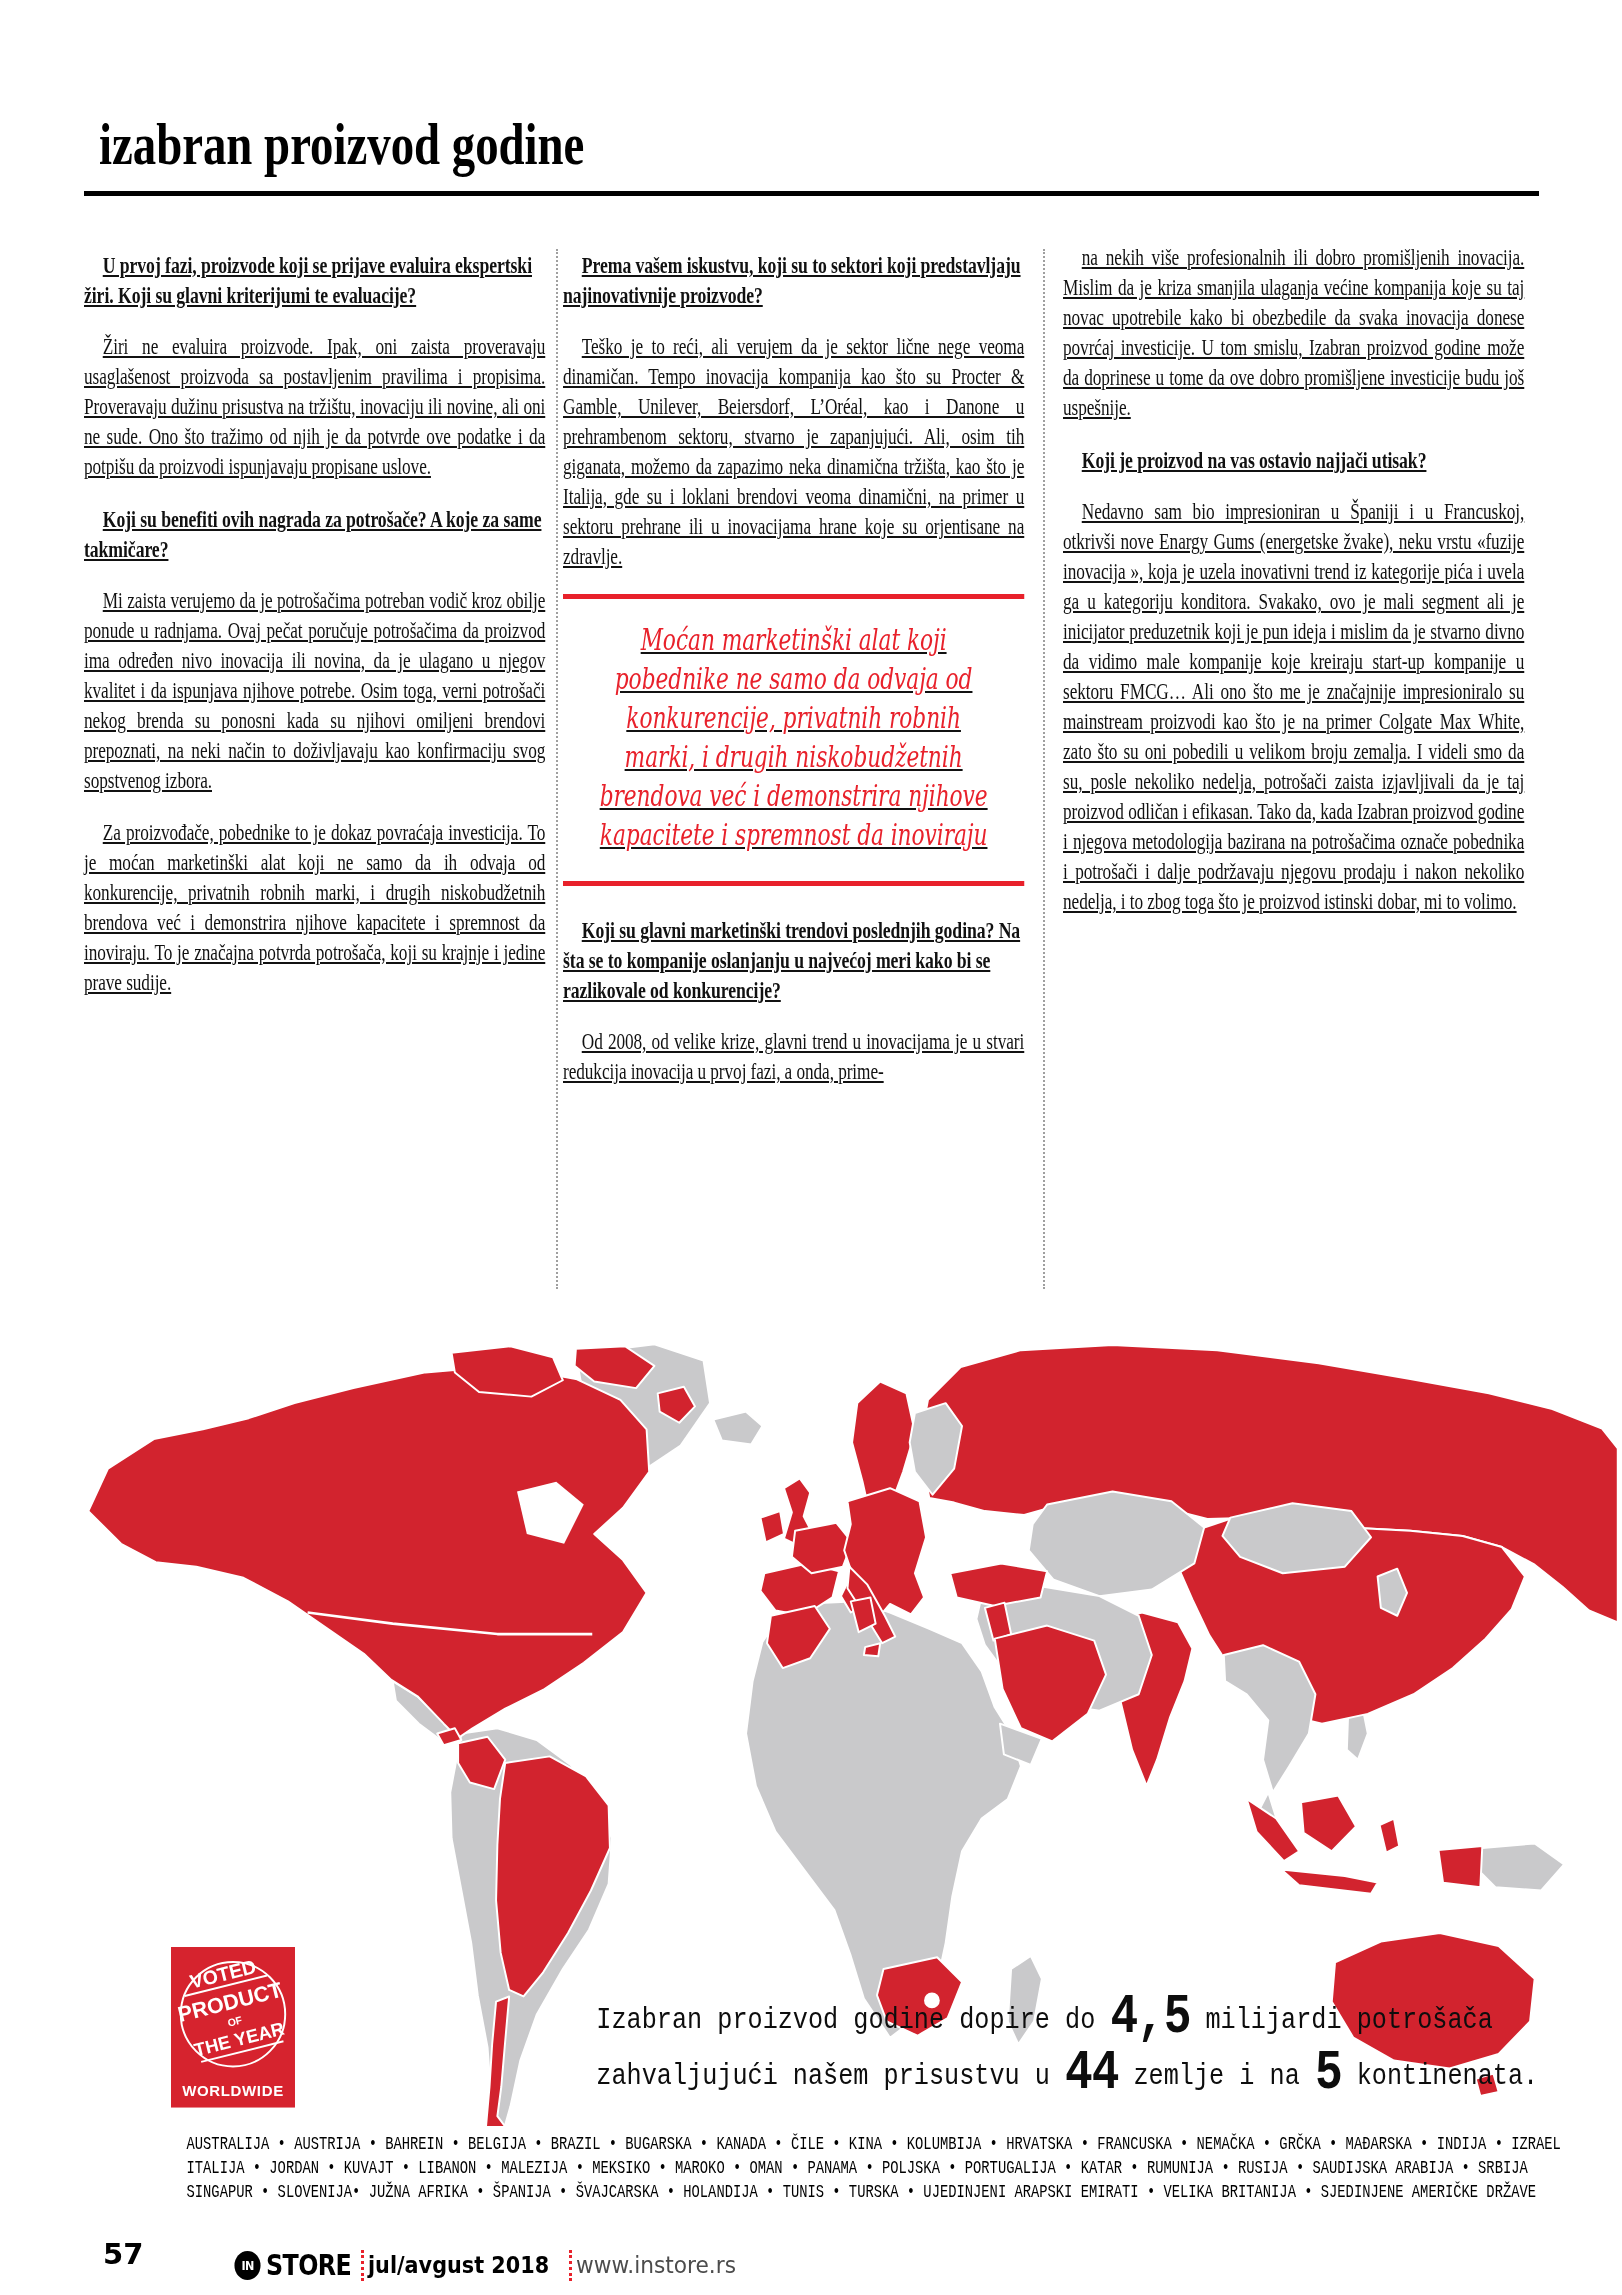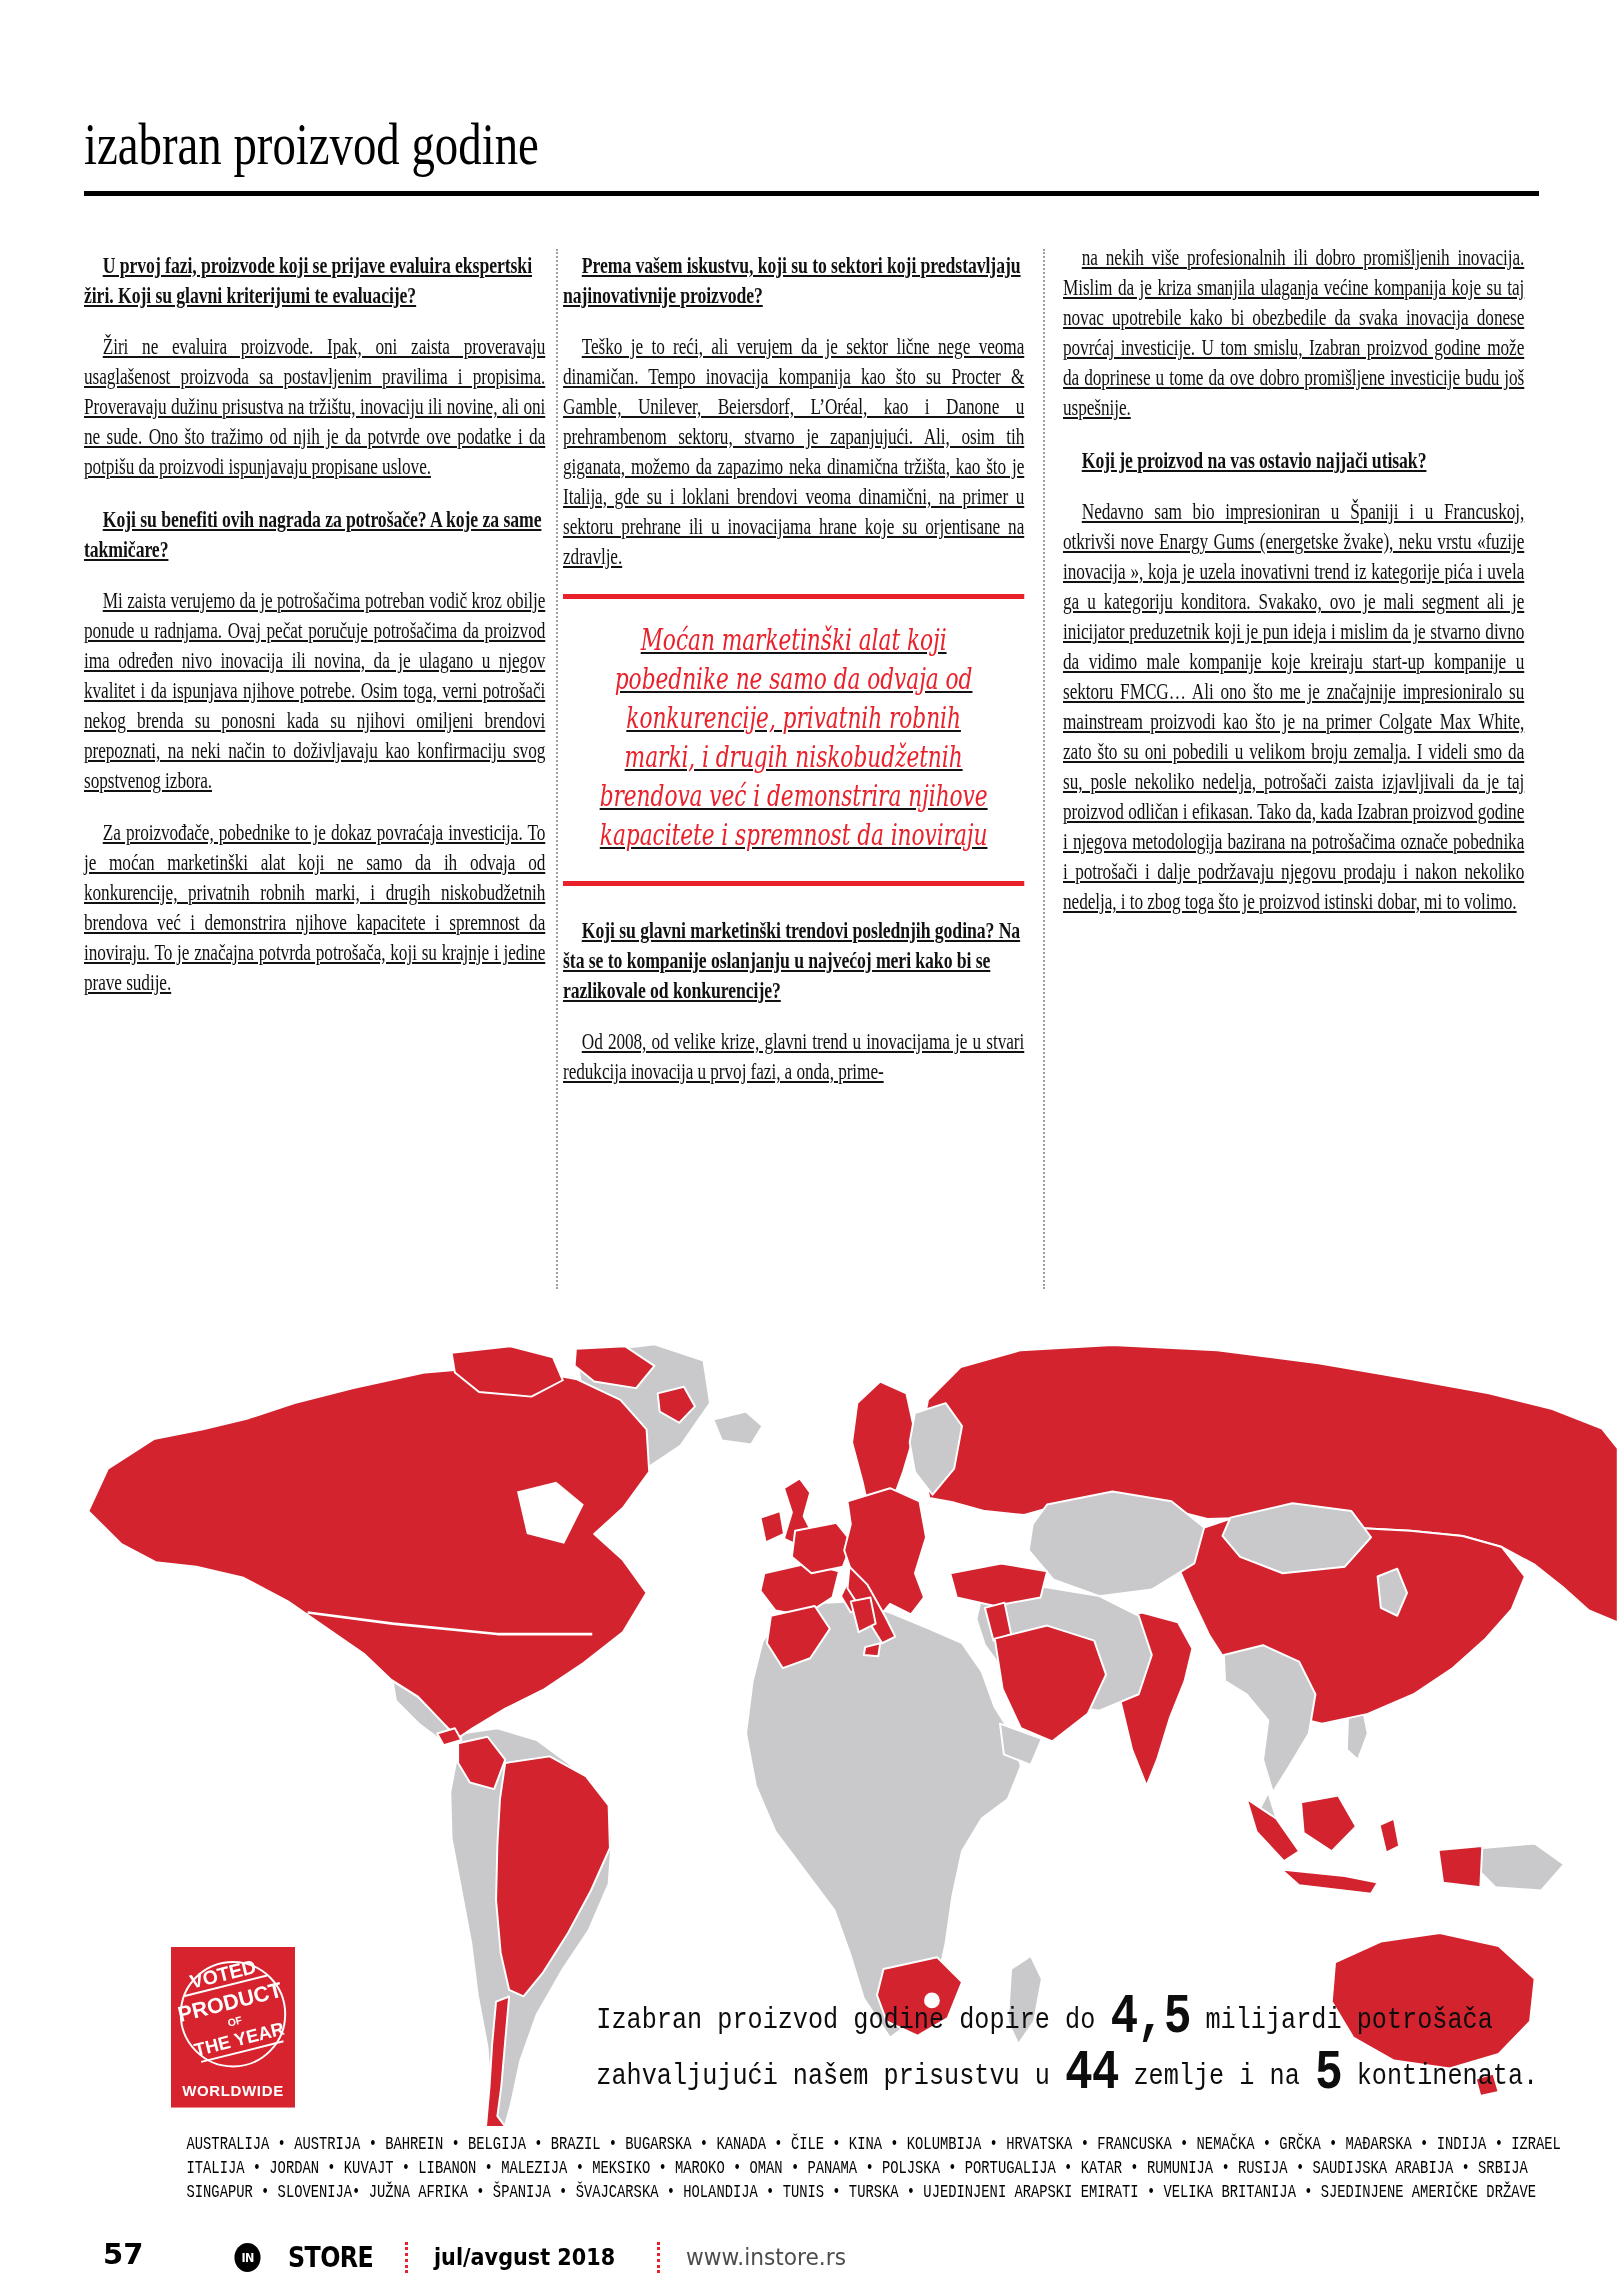--- a/index.html
+++ b/index.html
@@ -1,19 +1,19 @@
 <!DOCTYPE html>
 <html style="font-size:10.5px"><head>
 <meta charset="utf-8">
 <style>
   html,body{margin:0;padding:0;background:#ffffff;}
   .page{position:relative;width:1623px;height:2295px;background:#ffffff;overflow:hidden;
         font-family:"Liberation Serif", serif;color:#111;}
   
-  .page-title{position:absolute;left:84px;top:110px;font-size:60px;font-weight:normal;
+  .page-title{position:absolute;left:99px;top:110px;font-size:60px;font-weight:bold;
 format?    letter-spacing:-1.3px;color:#000;white-space:nowrap;}
   .page-title .cond{display:inline-block;transform:scaleX(0.78);transform-origin:left center;}
   .title-rule{position:absolute;left:84px;top:191px;width:1455px;height:5.2px;background:#000;}
   
   .col{position:absolute;top:243px;text-decoration:underline;}
   .col-inner{width:615px;transform:scaleX(0.75);transform-origin:left top;
              font-size:23px;line-height:30px;text-align:justify;letter-spacing:-0.1px;}
   .col1{left:84px;} .col2{left:563px;} .col3{left:1063px;}
   .col-inner p{margin:0 0 22px 0;text-indent:25px;}
   .col-inner h3{margin:6.5px 0 22px 0;font-size:23.6px;line-height:30px;font-weight:bold;
@@ -40,21 +40,21 @@
   .map-caption .big{font-size:55px;font-weight:bold;letter-spacing:-1.3px;vertical-align:-3.9px;}
   
   .countries{position:absolute;left:8px;top:2132px;width:1623px;text-align:center;
              font-family:Liberation Mono, monospace;font-weight:500;color:#000;}
   .countries .cline{transform:scaleX(0.78);transform-origin:center;white-space:nowrap;
                     font-size:17.7px;line-height:24px;}
   
   .footer{position:absolute;left:0;top:2230px;width:1623px;height:46px;
           font-family:"DejaVu Sans", sans-serif;}
   .pageno{position:absolute;left:103px;top:6.5px;font-size:29px;font-weight:bold;color:#000;}
-  .footcluster{position:absolute;left:233px;top:4px;height:46px;display:flex;align-items:center;gap:26px;}
+  .footcluster{position:absolute;left:233px;top:12px;height:46px;display:flex;align-items:center;gap:4px;}
   .logo-circle{width:29px;height:29px;border-radius:50%;background:#000;color:#fff;
                display:flex;align-items:center;justify-content:center;
                font-size:12.4px;font-weight:bold;letter-spacing:-0.7px;transform:scaleX(0.9);}
   .brand{font-size:29px;font-weight:bold;color:#000;letter-spacing:-0.7px;
          transform:scaleX(0.82);transform-origin:left center;margin-right:-13px;}
   .dotsep{height:31px;border-left:3.3px dotted #e8212b;}
   .issue{font-size:23.6px;font-weight:bold;color:#000;transform:scaleX(0.88);transform-origin:left center;margin-right:-9.2px;}
   .site{font-size:23.6px;color:#4c4c4c;transform:scaleX(0.92);transform-origin:left center;}
 </style>
 </head>

